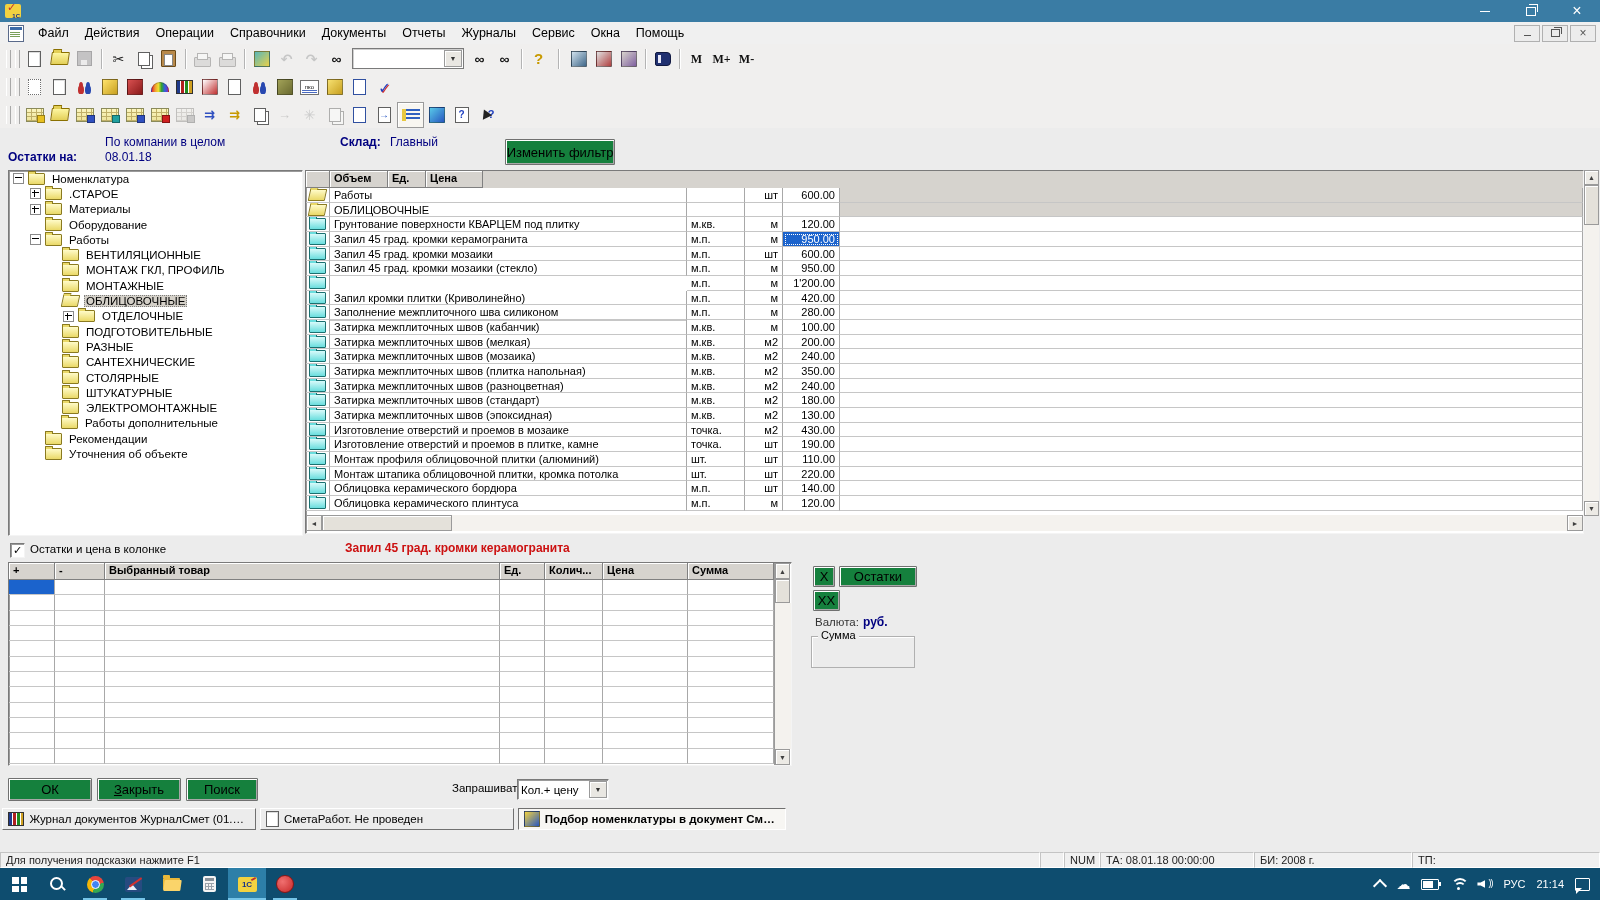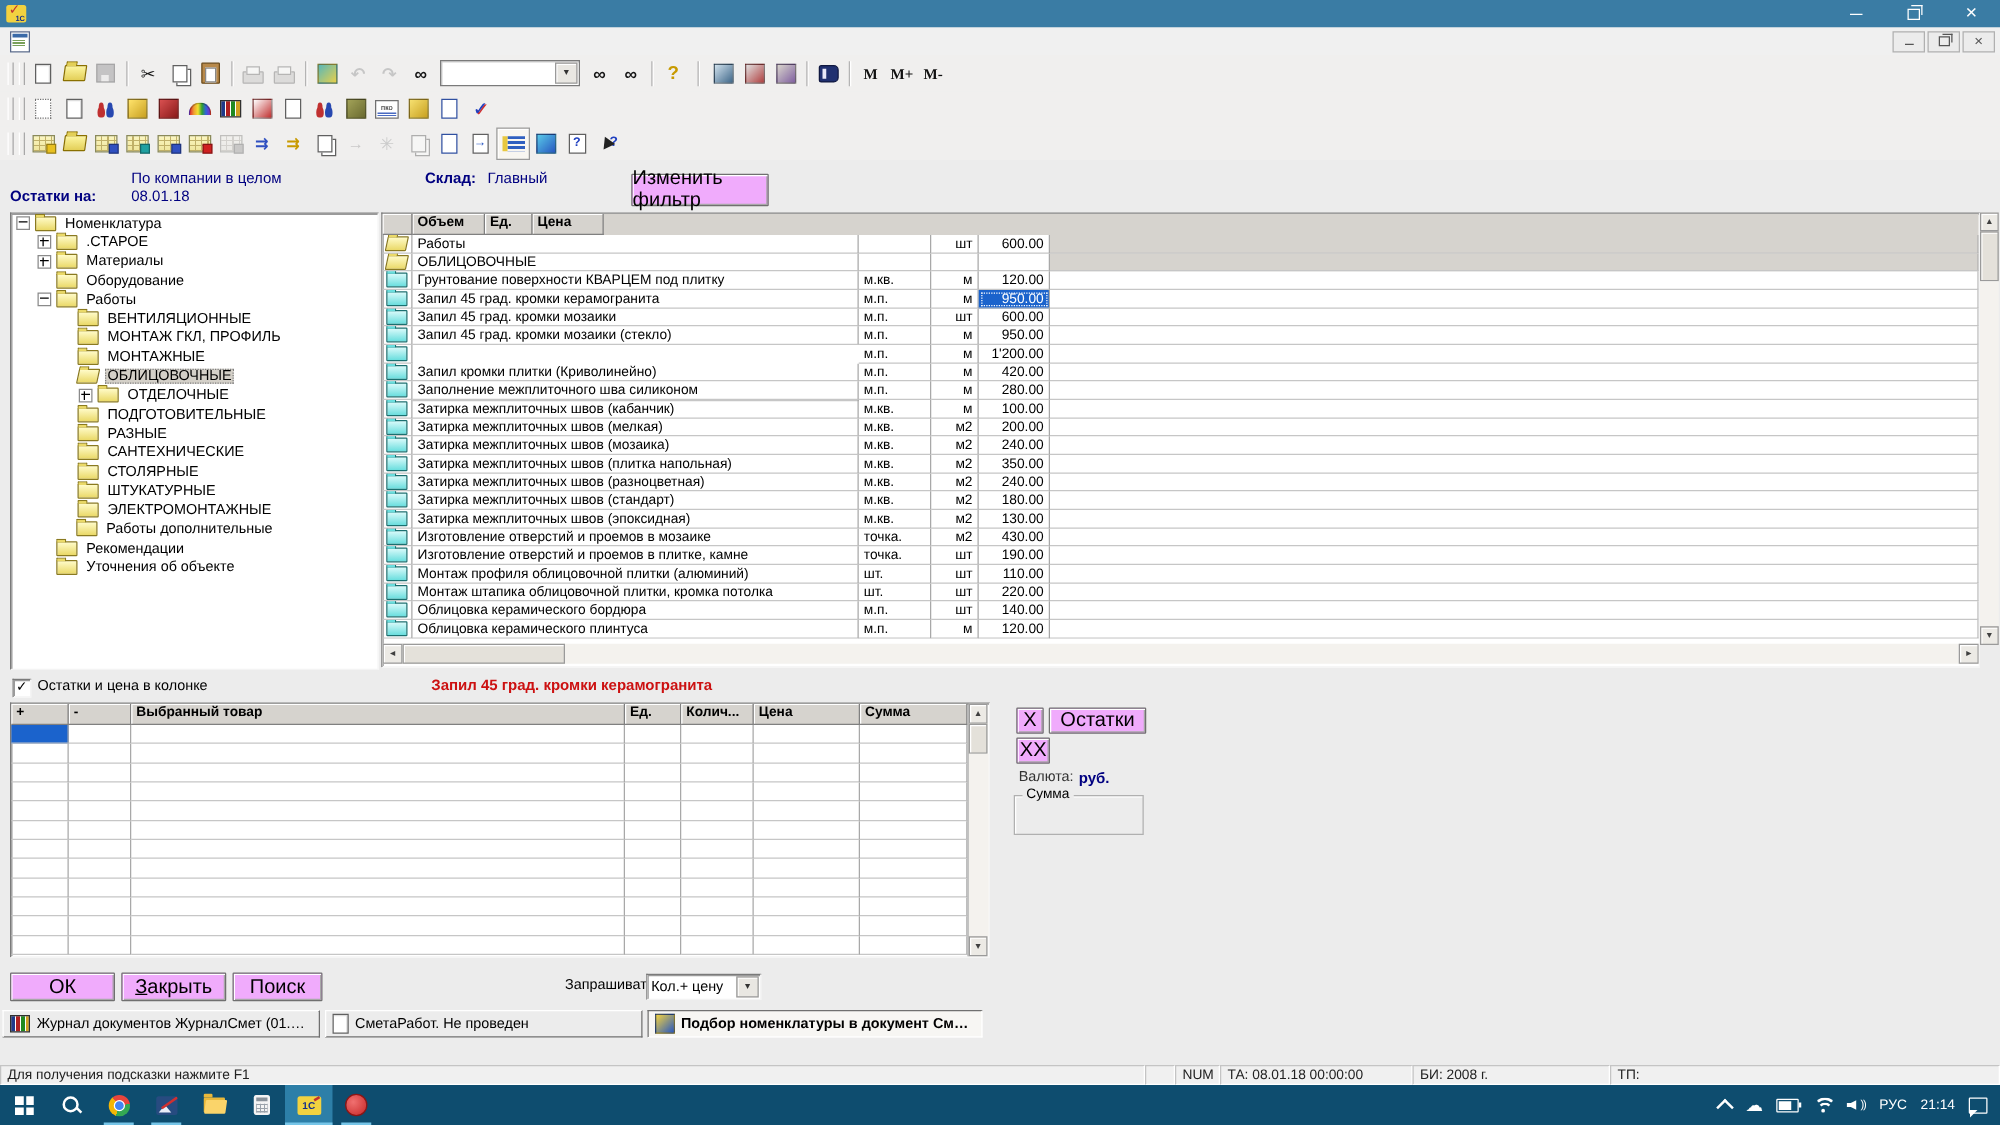--- a/index.html
+++ b/index.html
@@ -89,22 +89,22 @@
      background:repeating-linear-gradient(to bottom,#3060c0 0 2px,transparent 2px 4px)}
   .i-qsheet{width:12px;height:14px;background:#fff;border:1px solid #606060;font-size:10px;font-weight:bold;color:#2040c0;display:inline-flex;align-items:center;justify-content:center}
   .i-arrowq{position:relative;font-size:11px;font-weight:bold;color:#2040c0;padding-left:9px}
   .i-arrowq::before{content:"";position:absolute;left:0;top:2px;border:5px solid transparent;border-top:9px solid #222;transform:rotate(35deg)}
   .tbcombo{width:110px;height:19px;background:#fff;border:1px solid #7a7a7a;box-shadow:inset 1px 1px 0 #cfcfcf;display:flex;align-items:center;justify-content:flex-end;margin:0 3px;flex:none}
   .combo-arrow{width:16px;height:15px;margin-right:1px;background:#e9e7e2;border:1px solid #9a9a9a;box-shadow:inset 1px 1px 0 #fff;display:flex;align-items:center;justify-content:center;font-size:7px;color:#333}
   
   .form{left:0;top:128px;width:1600px;height:724px;background:#ececec}
   .lbl-navy{color:#000080;font-size:12px;white-space:nowrap}
   .bold{font-weight:bold}
-  .btn{background:#f0abfc;border:1px solid #707070;box-shadow:inset 1px 1px 0 #fff,inset -1px -1px 0 #a8a8a8;
-       display:flex;align-items:center;justify-content:center;font-size:16px;border-radius:1px}
+  .btn{background:#15803d;border:1px solid #707070;box-shadow:inset 1px 1px 0 #fff,inset -1px -1px 0 #a8a8a8;
+       display:flex;align-items:center;justify-content:center;font-size:13px;border-radius:1px}
   .sunken{background:#fff;border:1px solid;border-color:#7a7a7a #f4f4f4 #f4f4f4 #7a7a7a;box-shadow:inset 1px 1px 0 #9a9a9a}
   
   .tree{left:8px;top:42px;width:293px;height:364px;overflow:hidden}
   .titem{display:flex;align-items:center;height:15.3px;white-space:nowrap;font-size:11.5px}
   .exp{width:9px;height:9px;border:1px solid #8a8a8a;background:#fff;position:relative;margin-right:4px;flex:none}
   .exp::before{content:"";position:absolute;left:1px;right:1px;top:3px;height:1px;background:#000}
   .exp.plus::after{content:"";position:absolute;top:1px;bottom:1px;left:3px;width:1px;background:#000}
   .expsp{width:15px;flex:none}
   .fold{width:15px;height:10px;background:linear-gradient(#fffbc8,#ead968);border:1px solid #8a7a20;border-radius:1px;position:relative;margin-right:5px;flex:none}
   .fold::before{content:"";position:absolute;left:-1px;top:-3px;width:6px;height:2px;background:#ead968;border:1px solid #8a7a20;border-bottom:none;border-radius:1px 1px 0 0}
@@ -205,20 +205,32 @@
     <span class="win-btn wb-min"></span>
     <span class="win-btn wb-restore">
         <i></i>
       </span>
     <span class="win-btn" style="font-size:16px">×</span>
   </span>
 </div>
 
 <div class="abs menubar">
   <span class="mdi-doc-icon"></span>
+  <span id="menu-items" style="display:flex">
+      <span class="menu-item">Файл</span>
+      <span class="menu-item">Действия</span>
+      <span class="menu-item">Операции</span>
+      <span class="menu-item">Справочники</span>
+      <span class="menu-item">Документы</span>
+      <span class="menu-item">Отчеты</span>
+      <span class="menu-item">Журналы</span>
+      <span class="menu-item">Сервис</span>
+      <span class="menu-item">Окна</span>
+      <span class="menu-item">Помощь</span>
+    </span>
   <span class="mdi-btns">
     <span class="mdi-btn">
         <span class="mini-min"></span>
       </span>
     <span class="mdi-btn">
         <span class="mini-restore"></span>
       </span>
     <span class="mdi-btn" style="font-size:12px">×</span>
   </span>
 </div>
@@ -929,21 +941,21 @@
         <span style="overflow: hidden; text-overflow: ellipsis; white-space: nowrap;">СметаРабот. Не проведен</span>
       </span>
       <span class="mtab active" style="width: 268px;">
         <span class="ic i-tile" style="--c1: #f2d240; --c2: #2858c0;"></span>
         <span style="overflow: hidden; text-overflow: ellipsis; white-space: nowrap;">Подбор номенклатуры в документ Смет...</span>
       </span>
     </div>
 </div>
 
 <div class="abs statusbar">
-  <span class="st-cell" style="width:916px">Для получения подсказки нажмите F1</span>
+  <span class="st-cell" style="width:1040px">Для получения подсказки нажмите F1</span>
   <span class="st-cell" style="width:24px"></span>
   <span class="st-cell" style="width:36px">NUM</span>
   <span class="st-cell" style="width:154px">ТА: 08.01.18  00:00:00</span>
   <span class="st-cell" style="width:158px">БИ: 2008 г.</span>
   <span class="st-cell" style="flex:1">ТП:</span>
 </div>
 
 <div class="abs taskbar">
   <span id="tkapps" style="display:flex;height:32px">
       <span class="tk-btn">

